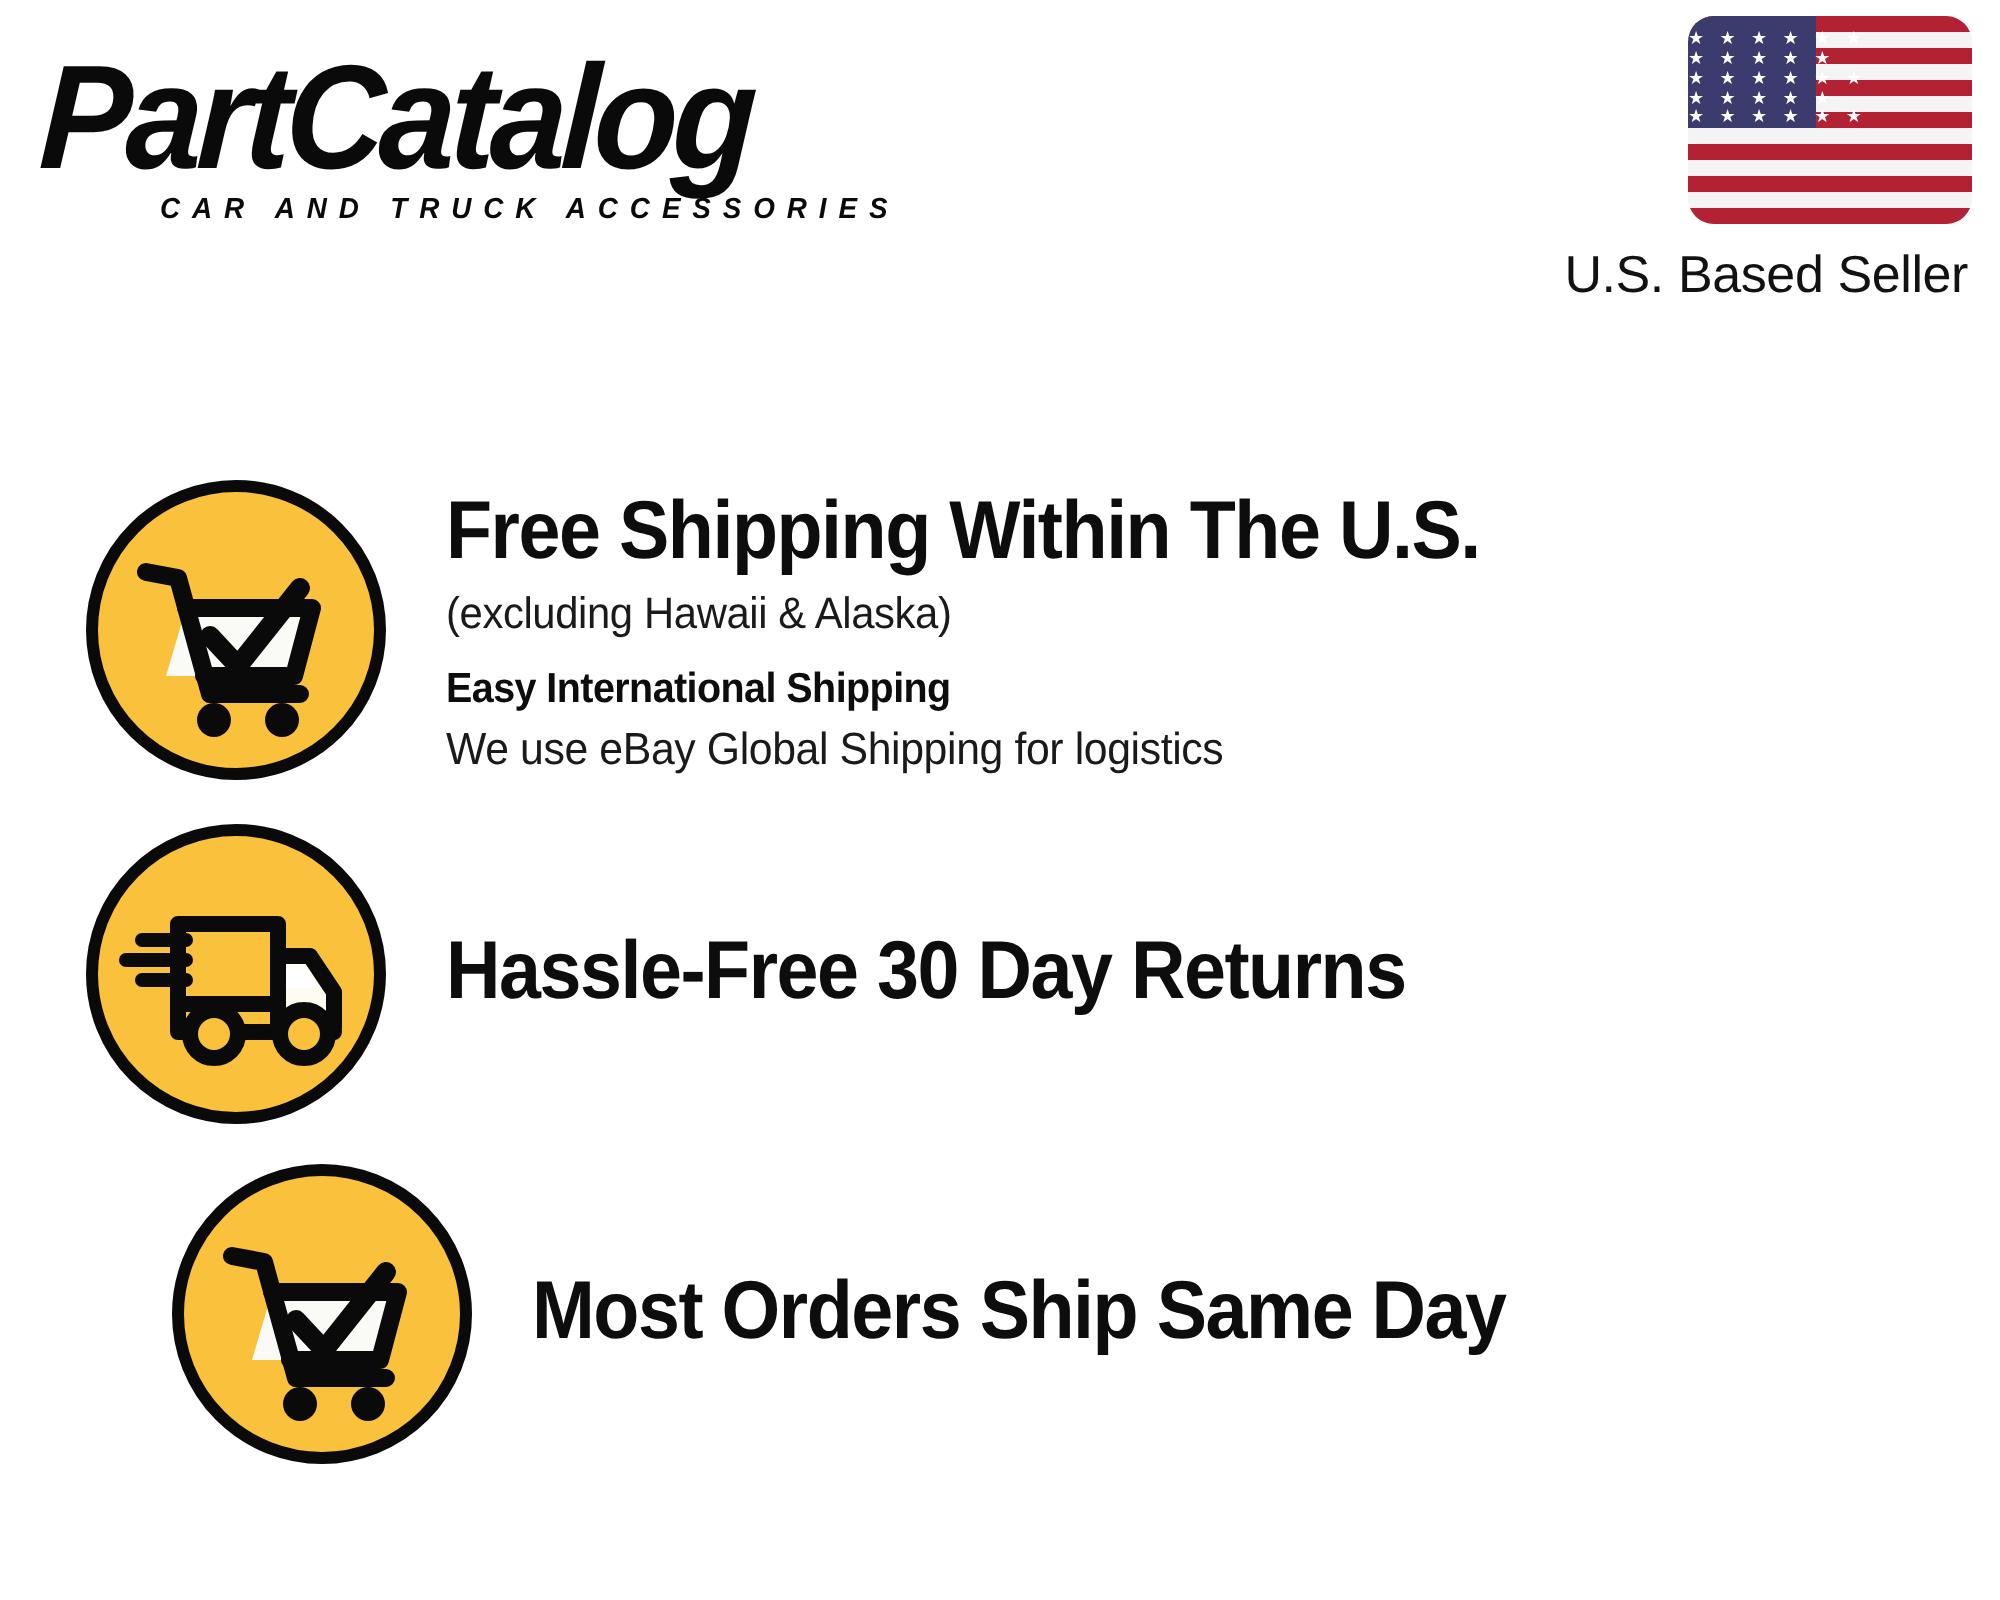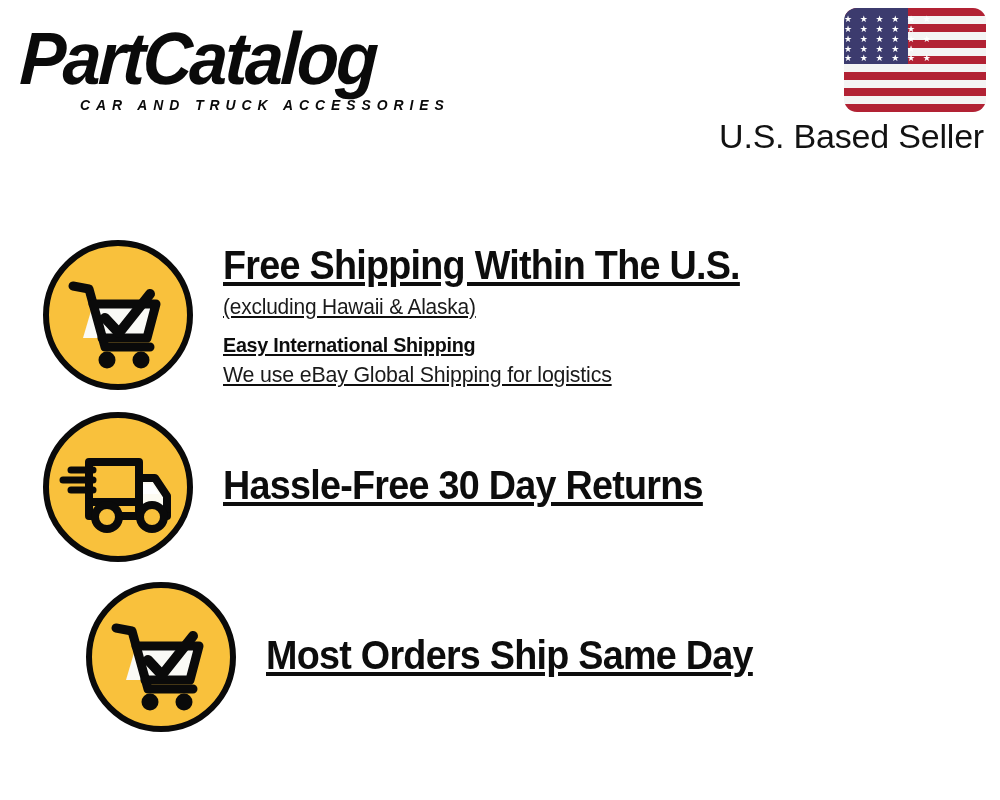--- a/index.html
+++ b/index.html
@@ -91,21 +91,21 @@
     width: 64px;
     text-align: center;
     color: #ffffff;
     font-size: 9px;
     line-height: 9px;
     letter-spacing: 2.6px;
     white-space: nowrap;
   }
   .seller-text {
     font-family: "Liberation Sans", sans-serif;
-    font-size: 34px;
+    font-size: 26px;
     font-weight: 400;
     line-height: 34px;
     color: #121212;
     letter-spacing: -0.2px;
     white-space: nowrap;
     margin-top: 3px;
     margin-right: 2px;
   }
 
   
@@ -114,21 +114,20 @@
     top: 240px;
     left: 0;
     width: 1000px;
   }
   .feature-row {
     position: absolute;
     left: 0;
     width: 804px;
     display: flex;
     align-items: flex-start;
-    text-decoration: underline;
   }
   .feature-row.row-1 { top: 0px; }
   .feature-row.row-2 { top: 172px; justify-content: flex-end; }
   .feature-row.row-3 { top: 342px; margin-left: 43px; }
 
   .badge {
     position: relative;
     flex: 0 0 auto;
     width: 150px;
     height: 150px;

